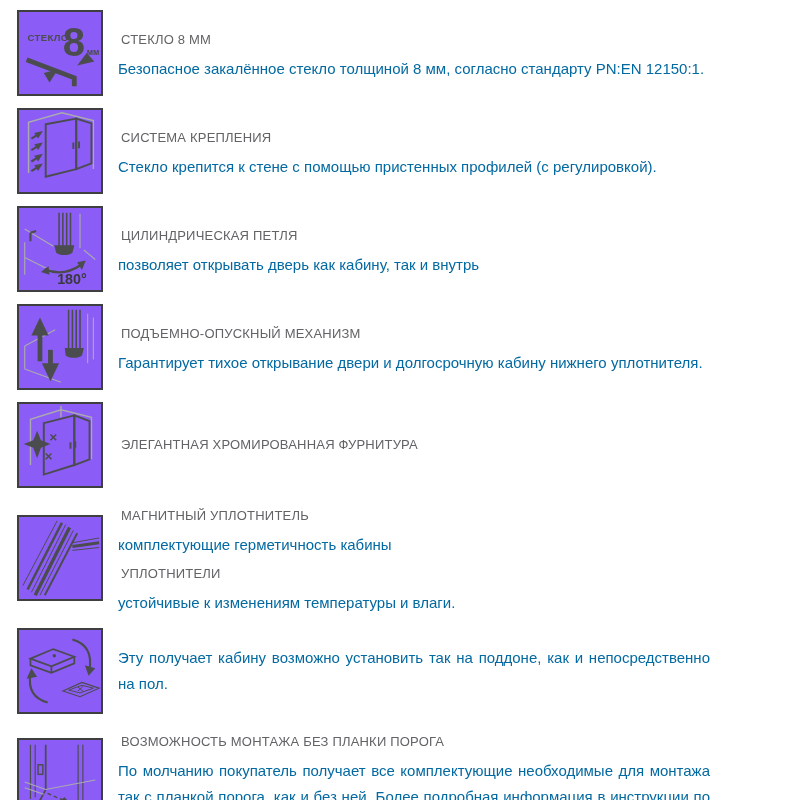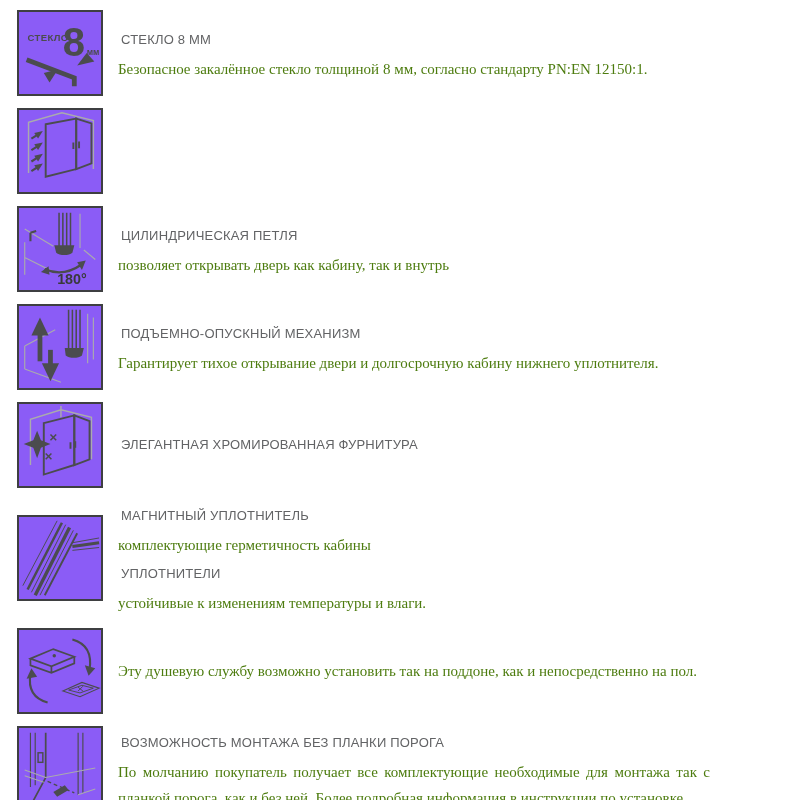--- a/index.html
+++ b/index.html
@@ -14,22 +14,22 @@
     width:82px; height:82px; border:2px solid #3e3f41;
     flex:0 0 auto; background:#8b5cf6; box-sizing:content-box;
   }
   .icon-box svg { width:82px; height:82px; display:block; }
   .txt { margin-left:15px; width:592px; }
   .hd {
     font-size:13px; line-height:26px; color:#626365;
     font-weight:400; letter-spacing:0.2px; text-transform:uppercase; margin:3px;
   }
   .bd {
-    font-size:15px; line-height:26px; color:#4d7c0f;
-    margin:0; text-align:justify;font-family:Liberation Serif, serif;
+    font-size:15px; line-height:26px; color:#0369a1;
+    margin:0; text-align:justify;
   }
   
   .sd { stroke:#4b4c4e; fill:none; }
   .sl { stroke:#aaabad; fill:none; }
   .fd { fill:#4b4c4e; stroke:none; }
   .t-small { font-size:10px; fill:#4b4c4e; letter-spacing:0.4px; font-weight:700; }
   .t-big   { font-size:42px; fill:#4b4c4e; font-weight:700; }
   .t-unit  { font-size:9px;  fill:#4b4c4e; font-weight:700; }
   .t-deg   { font-size:15px; fill:#39393b; font-weight:700; }
 </style>
@@ -63,20 +63,24 @@
         <polygon class="sd" points="60,9 76,14 76,56 60,62" stroke-width="2" fill="#fff"></polygon>
         <path class="sd" d="M57 34 V41 M63 33 V40" stroke-width="2"></path>
         <g>
           <path class="sd" d="M13 30 L21 25 M13 42 L21 37 M13 54 L21 49 M13 64 L21 59" stroke-width="2.2"></path>
           <polygon class="fd" points="25,22 16,24 20,30"></polygon>
           <polygon class="fd" points="25,34 16,36 20,42"></polygon>
           <polygon class="fd" points="25,46 16,48 20,54"></polygon>
           <polygon class="fd" points="25,56 16,58 20,64"></polygon>
         </g>
       </svg>
+    </div>
+    <div class="txt">
+      <h3 class="hd">СИСТЕМА КРЕПЛЕНИЯ</h3>
+      <p class="bd">Стекло крепится к стене с помощью пристенных профилей (с регулировкой).</p>
     </div>
   </section>
 
   <section class="feature">
     <div class="icon-box">
       <svg viewBox="0 0 86 86">
         <path class="sl" d="M6 22 L36 40 M6 36 V70 M6 52 L38 68 M64 6 V42 M68 44 L80 54" stroke-width="1.2"></path>
         <path class="sd" d="M42 5 V42 M46 5 V44 M50 5 V44 M54 5 V42" stroke-width="1.6"></path>
         <path class="fd" d="M37 39 h21 l-2 8 a10 5 0 0 1 -17 0 z"></path>
         <path class="sd" d="M12 26 v9 M12 26 l6 -2" stroke-width="2.2"></path>
@@ -156,21 +160,21 @@
         <circle class="fd" cx="37" cy="27" r="1.8"></circle>
         <polygon class="sd" points="46,64 66,55 84,61 64,70" stroke-width="1.2" fill="#fff"></polygon>
         <path class="sd" d="M52 63 L66 58 L78 61 L64 66 Z M62 60 l5 4 M67 59 l-5 5" stroke-width="1"></path>
         <path class="sd" d="M56 10 Q78 16 74 42" stroke-width="2.2"></path>
         <polygon class="fd" points="73,48 69,37 80,40"></polygon>
         <path class="sd" d="M30 76 Q8 70 12 46" stroke-width="2.2"></path>
         <polygon class="fd" points="13,40 8,51 19,49"></polygon>
       </svg>
     </div>
     <div class="txt">
-      <p class="bd">Эту душевую службу возможно установить так на поддоне, как и непосредственно на пол.</p>
+      <p class="bd">Эту получает кабину возможно установить так на поддоне, как и непосредственно на пол.</p>
     </div>
   </section>
 
   <section class="feature">
     <div class="icon-box">
       <svg viewBox="0 0 86 86">
         <path class="sd" d="M12 5 V62 M17 5 V60" stroke-width="1.2"></path>
         <path class="sd" d="M28 5 V52 L13 80" stroke-width="1.8"></path>
         <path class="sd" d="M62 5 V70 M67 5 V68" stroke-width="1.2"></path>
         <rect class="sd" x="20" y="26" width="5" height="10" stroke-width="1.5"></rect>

